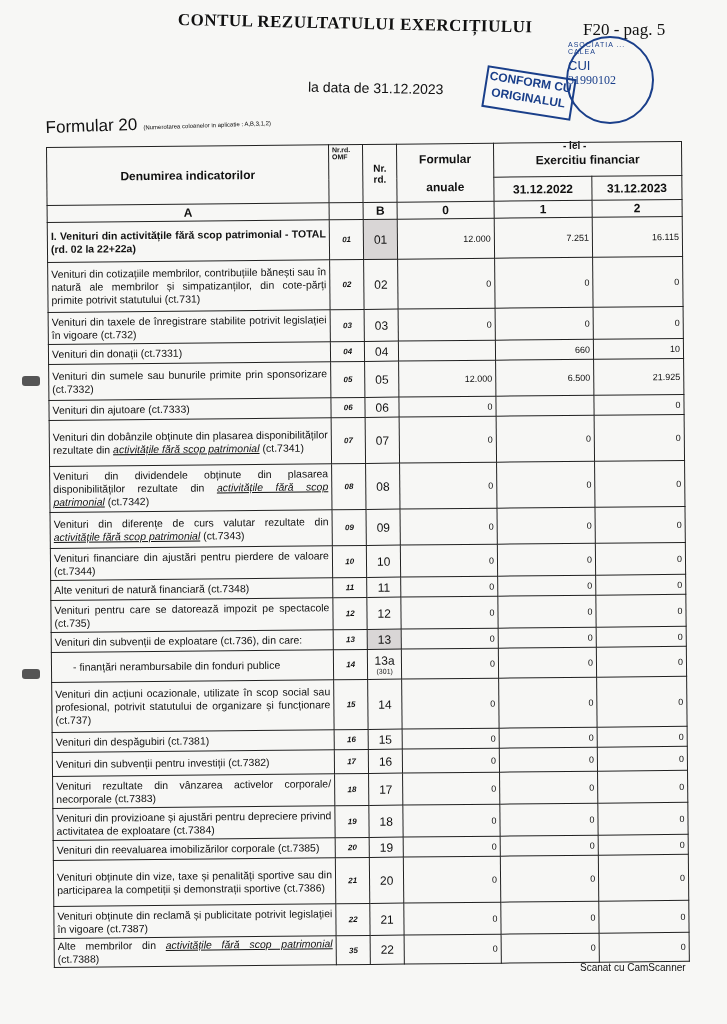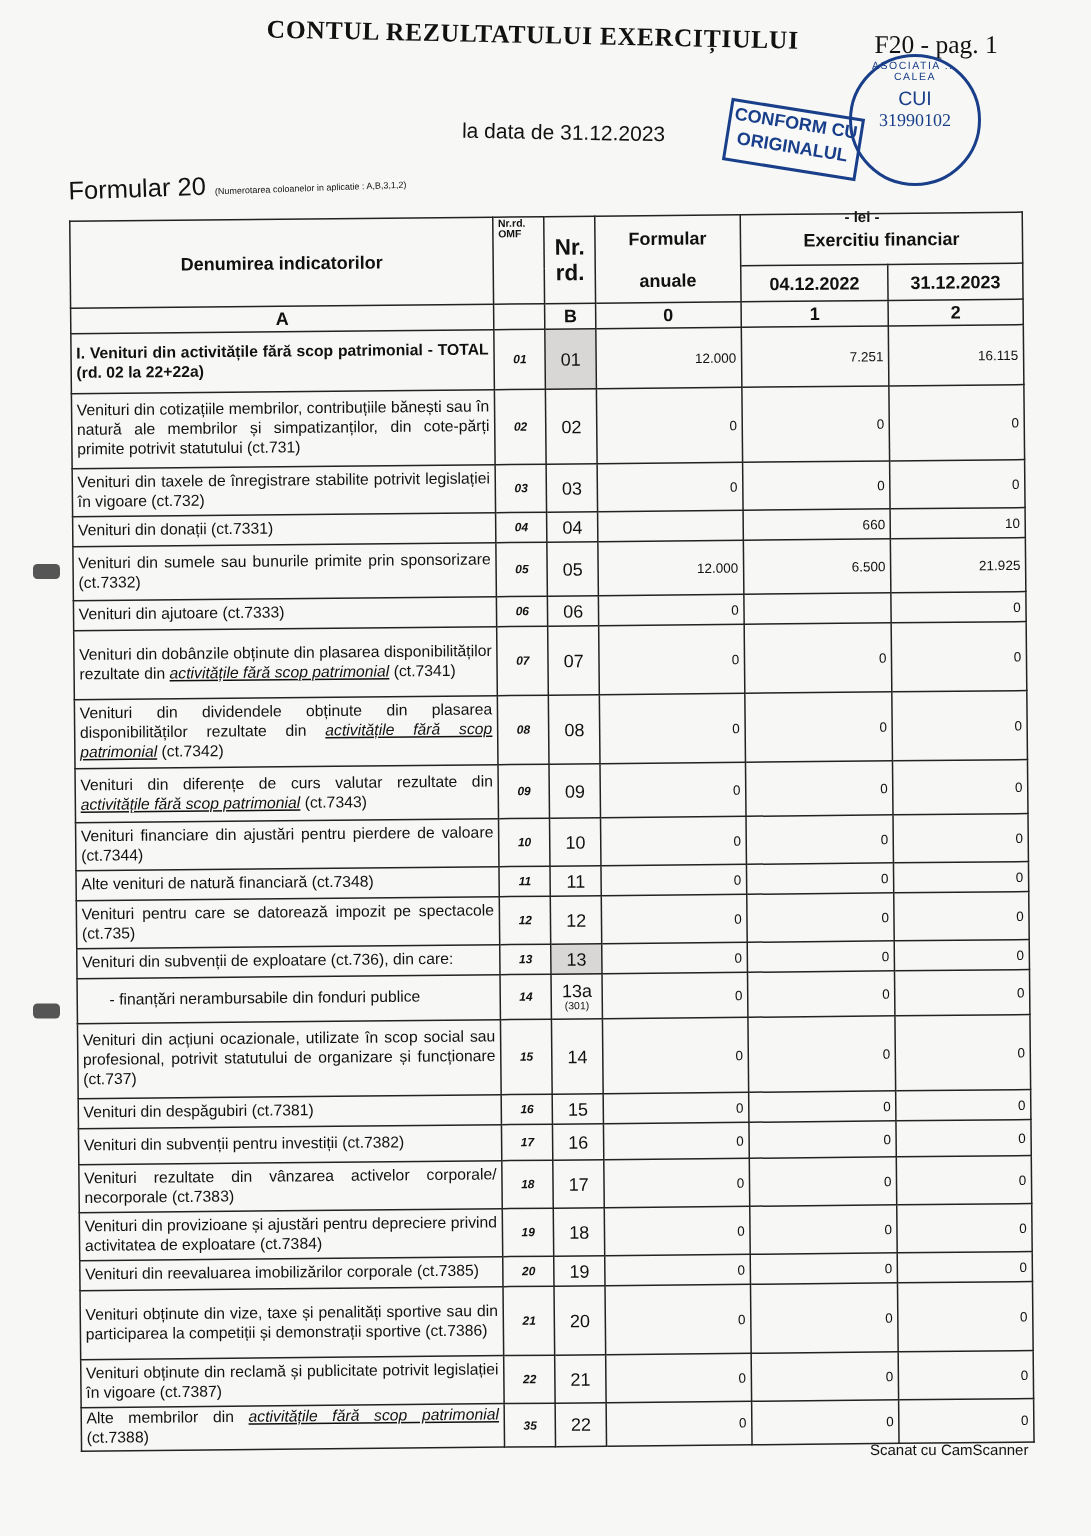--- a/index.html
+++ b/index.html
@@ -27,21 +27,21 @@
   }
   .stamp-rect {
     position:absolute; left:484px; top:72px; width:86px; height:38px;
     border:2px solid #1a3f8a; color:#1a3f8a;
     font-size:12px; font-weight:bold; line-height:16px; text-align:center;
     transform:rotate(9deg); background:rgba(255,255,255,0.3);
   }
   .stamp-circle {
     position:absolute; left:566px; top:36px; width:84px; height:84px;
     border:2px solid #1a3f8a; border-radius:50%; color:#1a3f8a;
-    text-align:center; font-size:11px;
+    font-size:11px;
   }
   .stamp-circle .cui { display:block; margin-top:20px; font-size:13px; }
   .stamp-circle .num { display:block; font-size:12px;font-family:Liberation Serif, serif; }
   .stamp-circle .ring { position:absolute; left:0; top:3px; width:100%; font-size:7px; letter-spacing:1px; }
   .formular {
     position:absolute; left:46px; top:118px; font-size:17px;
     transform:rotate(-2deg); transform-origin:left bottom;
   }
   .formular small { font-size:6px; margin-left:6px; }
   .lei { position:absolute; left:563px; top:140px; font-size:10px; font-weight:bold; }
@@ -71,21 +71,21 @@
   .indent { padding-left:18px; display:inline-block; }
   .sub { font-size:7px; display:block; }
   .footer-mark { position:absolute; left:630px; top:1032px; font-size:10px; font-style:italic; }
   .footer-scan { position:absolute; left:580px; top:962px; font-size:10px; }
   .pin { position:absolute; width:18px; height:10px; background:#555; border-radius:3px; }
 </style>
 </head>
 <body>
 
 <div class="title">CONTUL REZULTATULUI EXERCIȚIULUI</div>
-<div class="page-ref">F20 - pag. 1</div>
+<div class="page-ref">F20 - pag. 5</div>
 <div class="date-line">
   <span>la data de</span>
   <span>31.12.2023</span>
 </div>
 
 <div class="stamp-rect">
   <div>CONFORM CU</div>
   <div>ORIGINALUL</div>
 </div>
 <div class="stamp-circle">
@@ -108,29 +108,29 @@
       <col class="c-omf">
       <col class="c-nr">
       <col class="c-prev">
       <col class="c-22">
       <col class="c-23">
   </colgroup>
   <thead>
     <tr style="height:34px;">
       <th rowspan="2">Denumirea indicatorilor</th>
       <th rowspan="2" style="font-size:7px;vertical-align:top;text-align:left;">Nr.rd. OMF</th>
-      <th rowspan="2" style="font-size:15px;">Nr. rd.</th>
+      <th rowspan="2" style="font-size:10px;">Nr. rd.</th>
       <th rowspan="2">
         <div>Formular</div>
         <div style="margin-top:14px;">anuale</div>
       </th>
       <th colspan="2">Exercitiu financiar</th>
     </tr>
     <tr style="height:24px;">
-      <th>04.12.2022</th>
+      <th>31.12.2022</th>
       <th>31.12.2023</th>
     </tr>
     <tr style="height:15px;">
       <th>A</th>
       <th></th>
       <th>B</th>
       <th>0</th>
       <th>1</th>
       <th>2</th>
     </tr>

